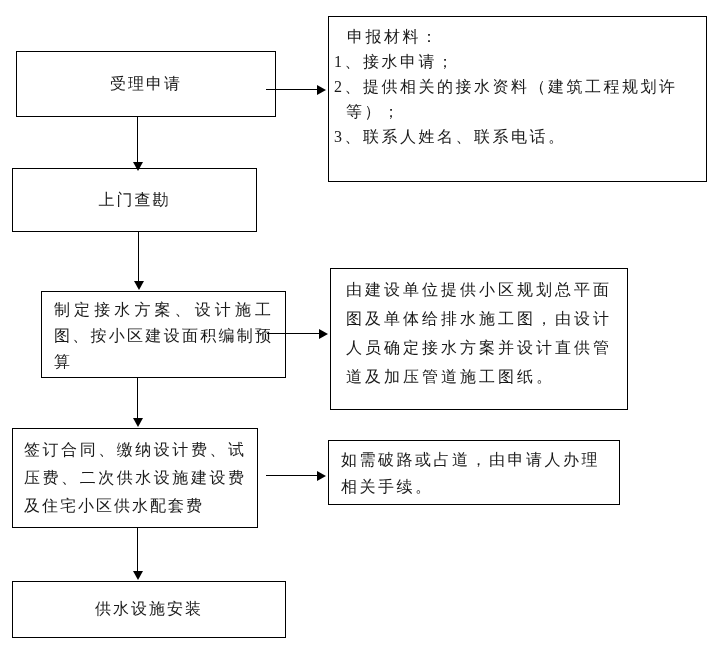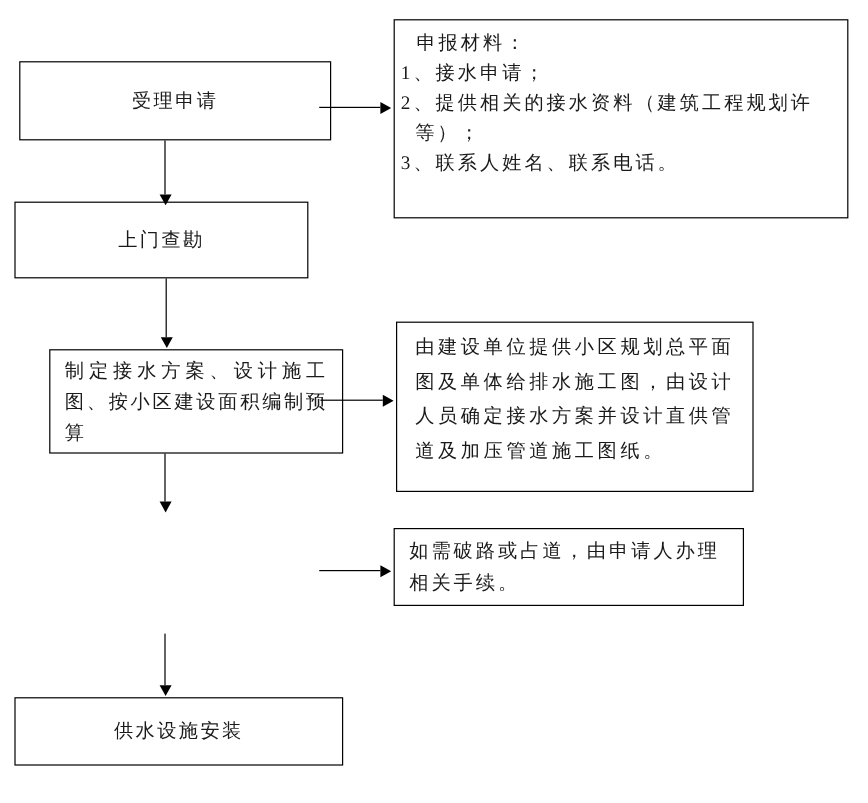--- a/index.html
+++ b/index.html
@@ -102,20 +102,23 @@
   </div>
 
   <div id="step2" class="box center">
     <span>上门查勘</span>
   </div>
 
   <div id="step3" class="box para">
     <span>制定接水方案、设计施工图、按小区建设面积编制预算</span>
   </div>
 
+  <div id="step4" class="box para">
+    <span>签订合同、缴纳设计费、试压费、二次供水设施建设费及住宅小区供水配套费</span>
+  </div>
 
   <div id="step5" class="box center">
     <span>供水设施安装</span>
   </div>
 
   <div id="noteA" class="box note">
     <div class="ln ind-a">申报材料：</div>
     <div class="ln ind-b">1、接水申请；</div>
     <div class="ln ind-b">2、提供相关的接水资料（建筑工程规划许</div>
     <div class="ln ind-c">等）；</div>

